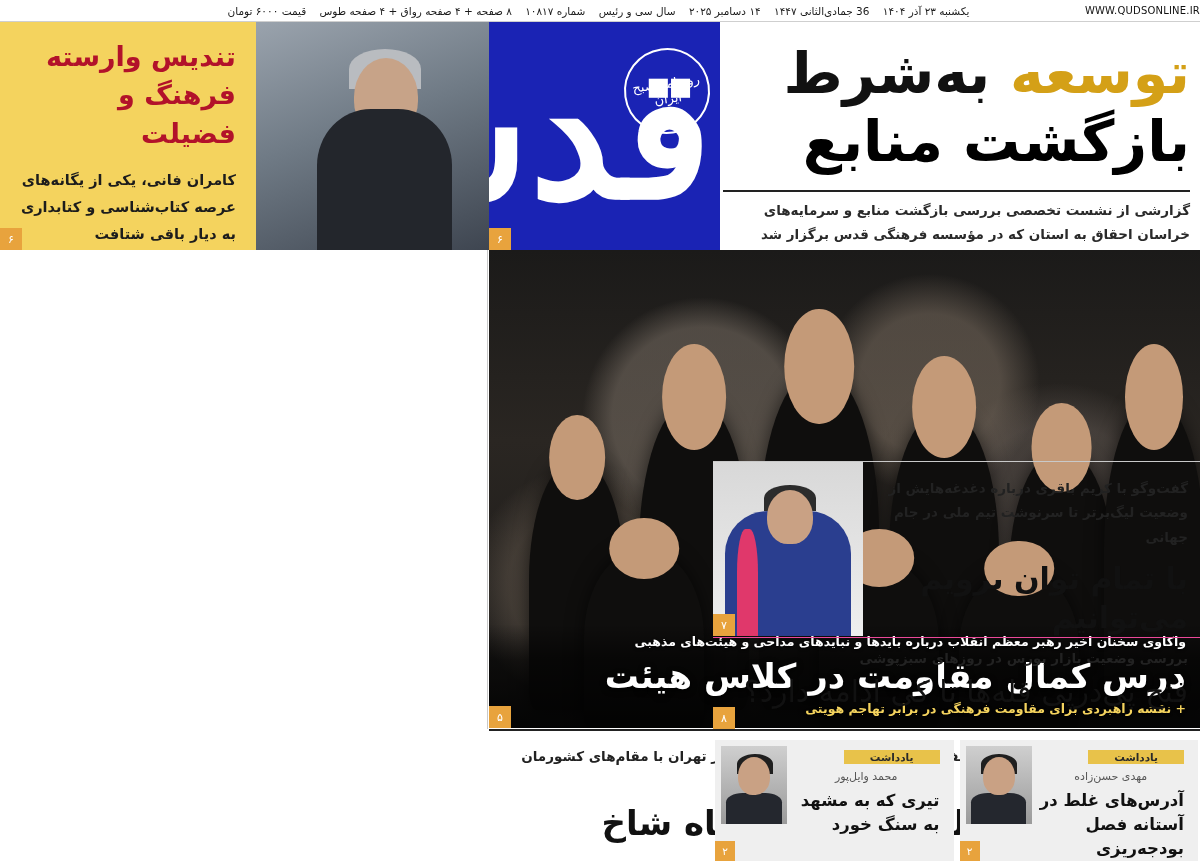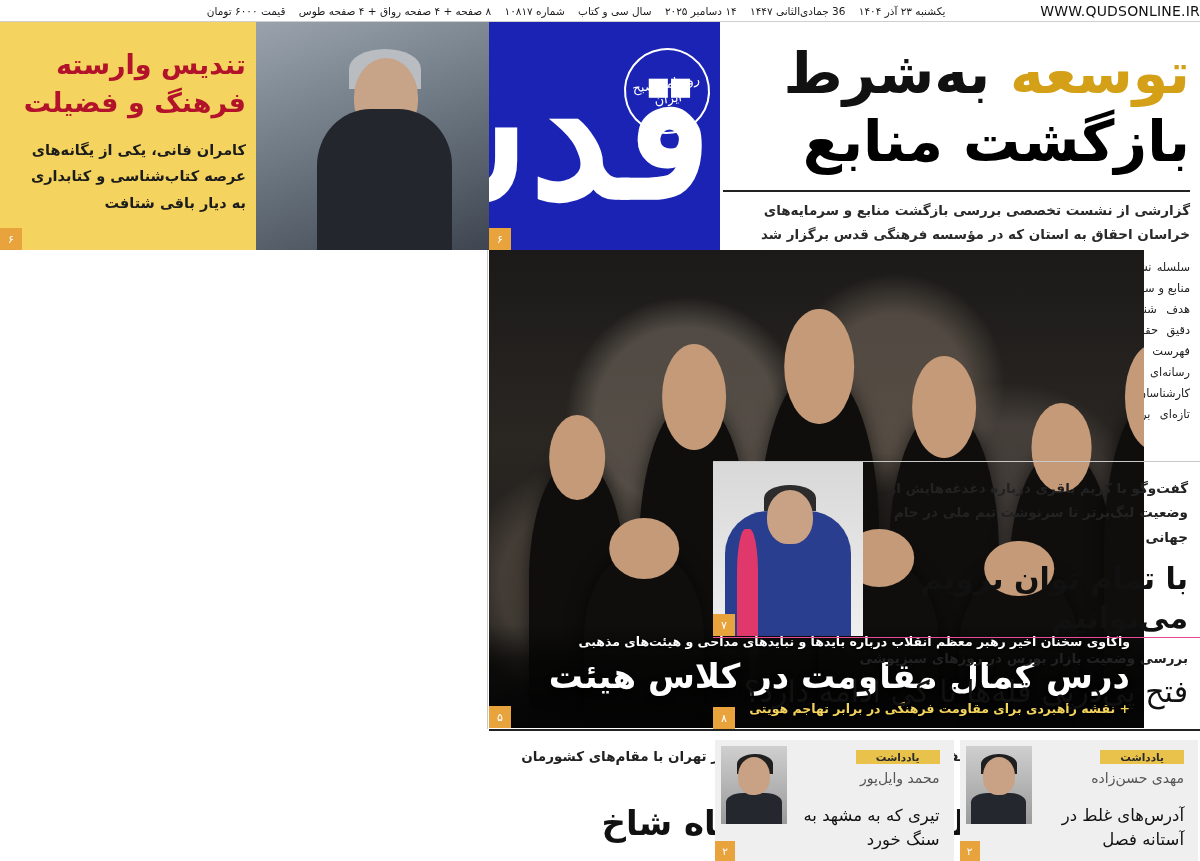--- a/index.html
+++ b/index.html
@@ -18,21 +18,21 @@
   
   .topbar {
     position: absolute; top: 0; left: 0; width: 1200px; height: 22px;
     border-bottom: 1px solid #cfcfcf;
     display: flex; align-items: center;
     font-size: 10.5px; color: #1a1a1a;
   }
   .topbar .site {
     direction: ltr;
     padding-left: 8px;
-    font-size: 14px;
+    font-size: 10px;
     letter-spacing: .2px;
     color: #111;
     white-space: nowrap;
     text-align: center;
   }
   .topbar .meta {
     flex: 1;
     text-align: center;
     white-space: nowrap;
     font-size: 10.5px;
@@ -166,24 +166,23 @@
   }
   .feature-top .photo .hair {
     position: absolute;
     left: 40%; top: 12%;
     width: 72px; height: 40px;
     background: #b9bcc0;
     border-radius: 50% 50% 0 0;
   }
   .feature-top .txt {
     flex: 1; order: 2;
-    padding: 16px 10px 10px 14px;
-    text-align: right;
-    direction: rtl;
-    margin-top: 8px;
+    padding: 16px 20px 10px 14px;
+    text-align: right;
+    direction: rtl;
   }
   .feature-top .txt h2 {
     color: #b2122a;
     font-size: 27px;
     font-weight: bold;
     line-height: 1.42;
   }
   .feature-top .txt p {
     margin-top: 14px;
     font-size: 14.5px;
@@ -196,21 +195,21 @@
     left: 0; bottom: 0;
     width: 22px; height: 22px;
     background: #e8a33d;
     color: #fff;
     font-size: 11px;
     display: flex; align-items: center; justify-content: center;
   }
 
   
   .bigphoto {
-    position: absolute; top: 250px; left: 489px; width: 655px; height: 478px;
+    position: absolute; top: 250px; left: 489px; width: 711px; height: 478px;
     overflow: hidden;
     background: #0d0f12;
   }
   .bigphoto .crowd {
     position: absolute; inset: 0;
     background:
       radial-gradient(circle at 30% 35%, rgba(120,110,100,.55) 0 90px, transparent 120px),
       radial-gradient(circle at 62% 28%, rgba(140,125,110,.45) 0 70px, transparent 110px),
       radial-gradient(circle at 80% 55%, rgba(110,100,95,.40) 0 90px, transparent 130px),
       radial-gradient(circle at 14% 70%, rgba(130,115,100,.35) 0 80px, transparent 120px),
@@ -424,33 +423,34 @@
     flex: 1;
     text-align: right;
     padding: 0 8px 0 4px;
   }
   .note .tag {
     display: inline-block;
     background: #e8c24a;
     color: #2a2a2a;
     font-size: 10.5px;
     font-weight: bold;
-    padding: 1px 20px;
+    padding: 1px 26px;
     margin-bottom: 6px;
   }
   .note .author {
-    font-size: 14px;
+    font-size: 11px;
     color: #555;
-    margin-bottom: 18px;
+    margin-bottom: 6px;
+    text-align: center;
   }
   .note h3 {
     font-size: 16.5px;
     line-height: 1.45;
     color: #111;
-    font-weight: normal;
+    font-weight: bold;
   }
   .note .pagebadge {
     position: absolute; left: 0; bottom: 0;
     width: 20px; height: 20px;
     background: #e8a33d; color: #fff; font-size: 10.5px;
     display: flex; align-items: center; justify-content: center;
   }
 
   
   .vsep {
@@ -462,21 +462,21 @@
 <body>
 
 <div class="page">
 
   <div class="topbar">
     <div class="site">WWW.QUDSONLINE.IR</div>
     <div class="meta">
       <span>یکشنبه ۲۳ آذر ۱۴۰۴</span>
       <span>36 جمادی‌الثانی ۱۴۴۷</span>
       <span>۱۴ دسامبر ۲۰۲۵</span>
-      <span>سال سی و کتاب</span>
+      <span>سال سی و رئیس</span>
       <span>شماره ۱۰۸۱۷</span>
       <span>۸ صفحه + ۴ صفحه رواق + ۴ صفحه طوس</span>
       <span>قیمت ۶۰۰۰ تومان</span>
     </div>
     <div class="topbar-spacer"></div>
   </div>
 
   <div class="lead">
     <div class="lead-title">
       <span class="l1"><span class="accent">توسعه</span><span> به‌شرط</span></span>

